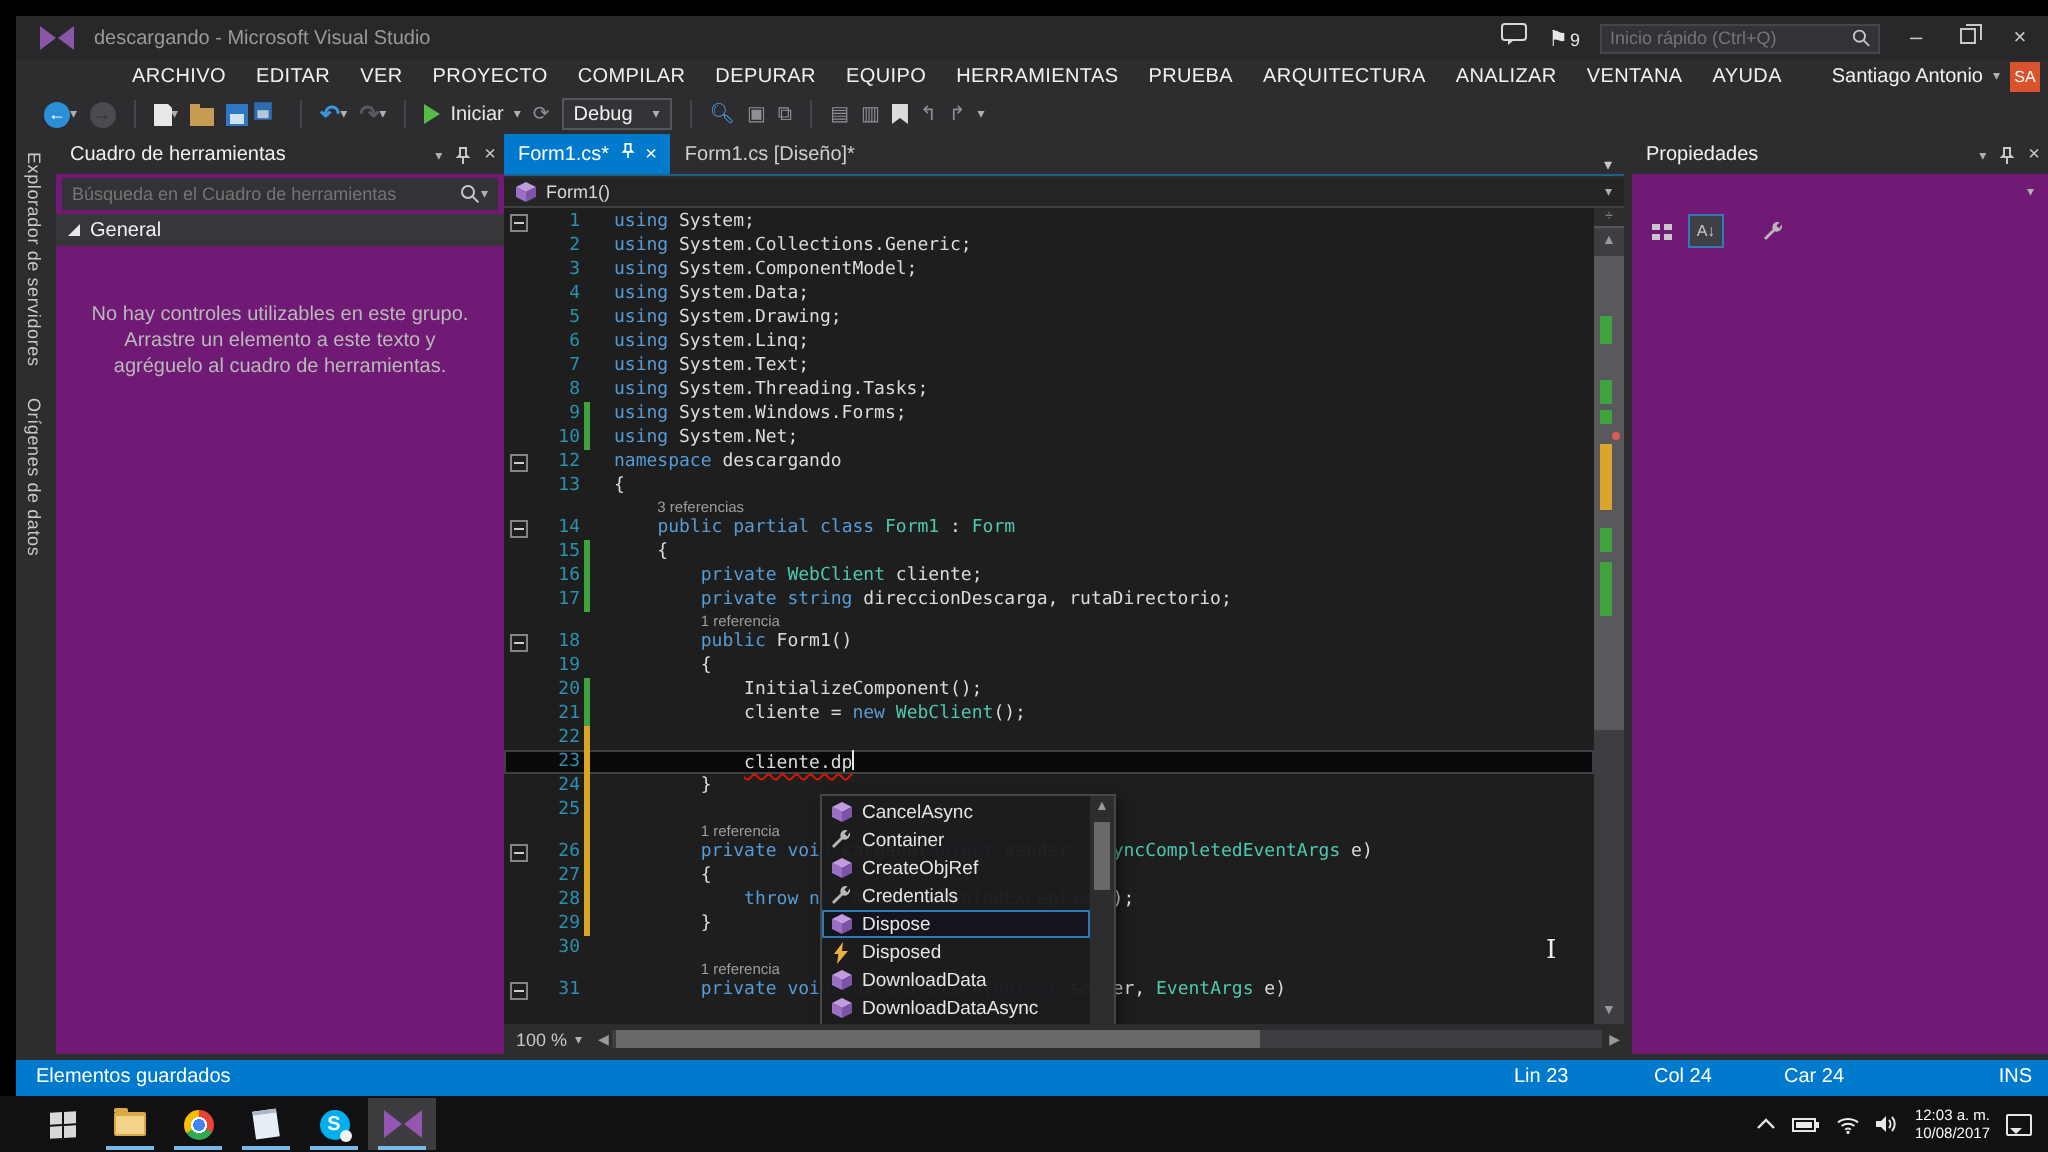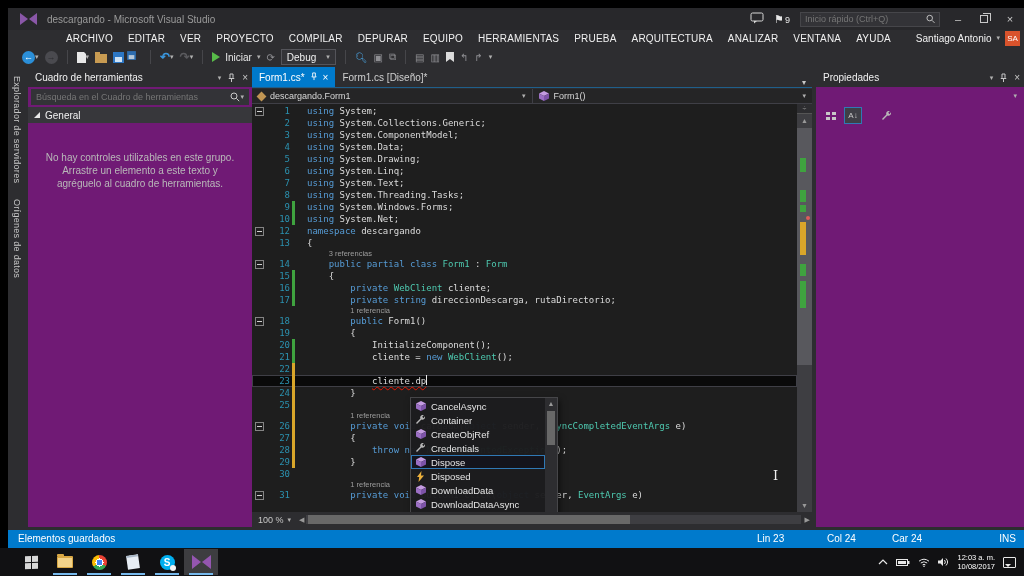--- a/index.html
+++ b/index.html
@@ -309,25 +309,20 @@
                   <path d="M3 1h3v3.5l1 1H2l1-1zM4.5 5.5v3.5" stroke="#fff" fill="none"></path>
                 </svg></span>
               <span>×</span>
             </span>
             <span class="etab">
               <span>Form1.cs [Diseño]*</span>
             </span>
             <span class="tab-chev">▾</span>
           </div>
         <div class="navrow">
-          <div class="nav-combo">
-            <span class="class-glyph"></span>
-            <span>descargando.Form1</span>
-            <span class="chev">▾</span>
-          </div>
           <div class="nav-combo">
             <svg width="10" height="10" viewBox="0 0 10 10">
                 <polygon points="5,0 10,2.5 5,5 0,2.5" fill="#c39be0"></polygon>
                 <polygon points="0,2.5 5,5 5,10 0,7.5" fill="#9b6fc4"></polygon>
                 <polygon points="10,2.5 5,5 5,10 10,7.5" fill="#7d53a8"></polygon>
               </svg>
             <span>Form1()</span>
             <span class="chev">▾</span>
           </div>
         </div>

